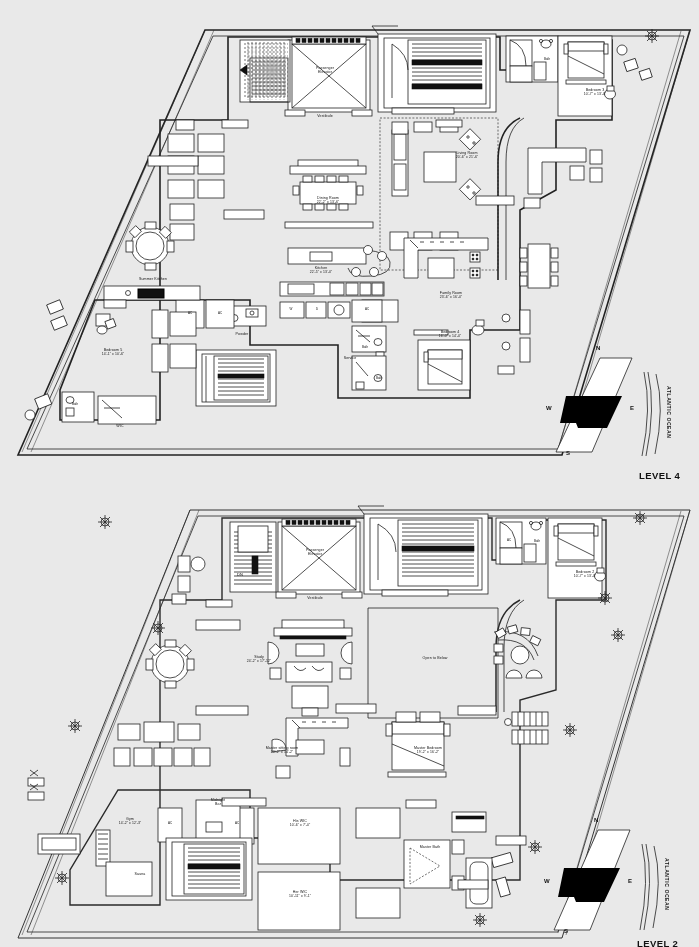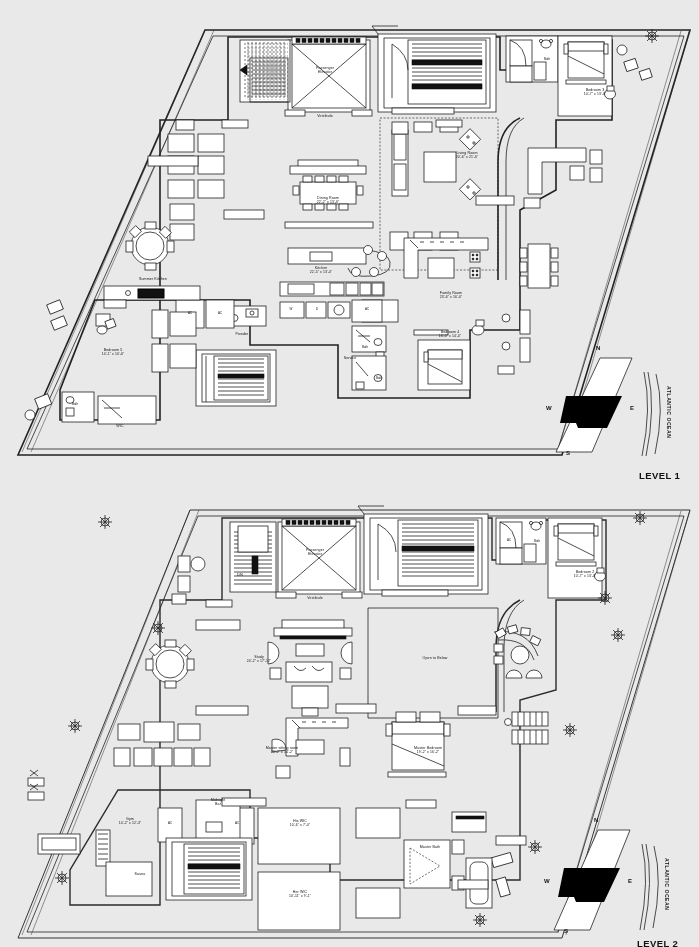--- a/index.html
+++ b/index.html
@@ -393,21 +393,21 @@
       <path d="M644 372 q8 36 -2 84"></path>
       <path d="M648 372 q8 36 -2 84"></path>
       <path d="M656 374 q9 34 -1 80"></path>
     </g>
   </svg>
   <div class="cdir" style="left:596px;top:345px;">N</div>
   <div class="cdir" style="left:630px;top:405px;">E</div>
   <div class="cdir" style="left:566px;top:450px;">S</div>
   <div class="cdir" style="left:546px;top:405px;">W</div>
   <div class="ocean" style="left:666px;top:386px;">ATLANTIC OCEAN</div>
-  <div class="level" style="left:639px;top:470px;">LEVEL 1</div>
+  <div class="level" style="left:639px;top:470px;">LEVEL 4</div>
 </div>
 
 <div class="plan sheet">
   <svg width="699" height="947">
 
     <path d="M190 510 L690 510 L562 938 L18 938 Z" fill="none" stroke="#333" stroke-width="1"></path>
     <path class="st" d="M198 516 L684 516 L558 932 L27 932 Z"></path>
     <path class="sthin" d="M690 510 L566 935"></path>
     <path class="sthin" d="M681 511 L558 933"></path>
     <path class="sthin" d="M190 510 L22 935"></path>

